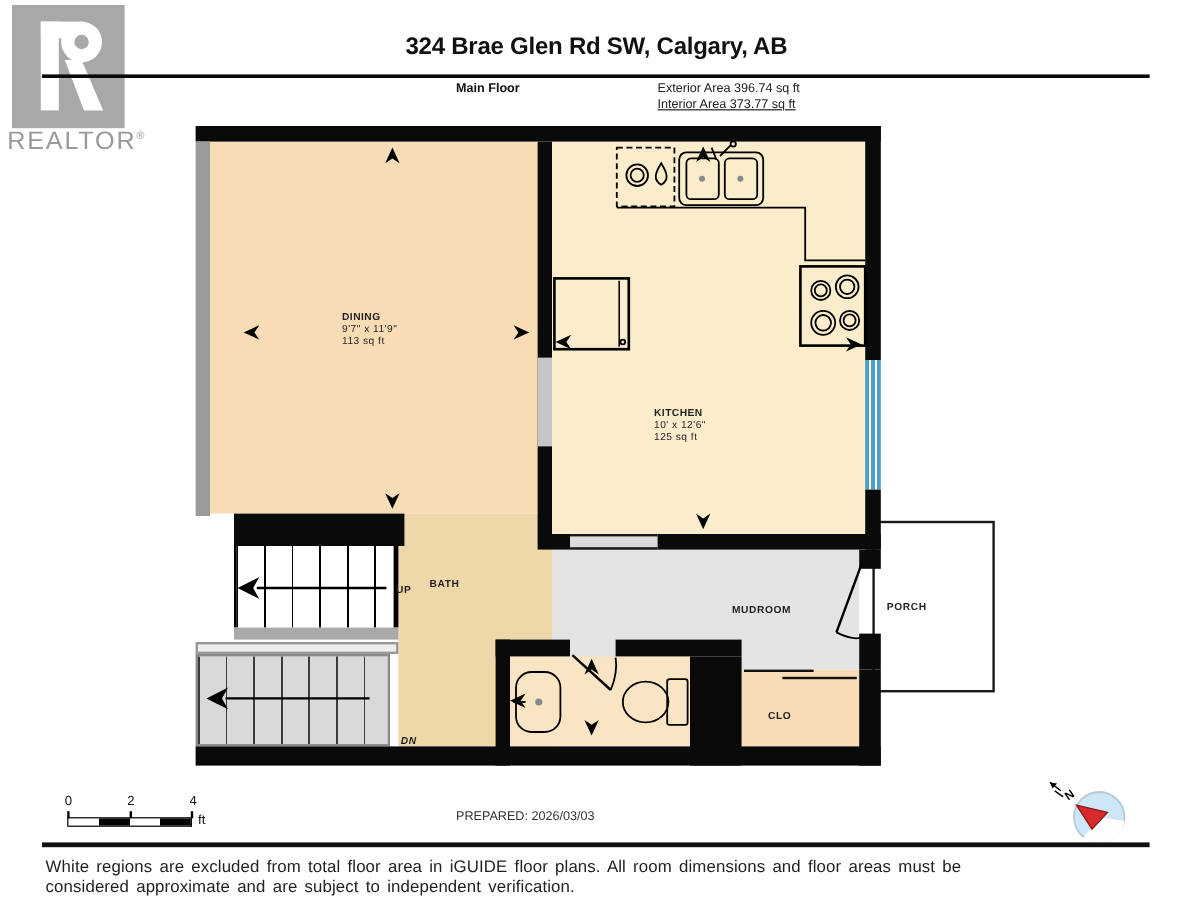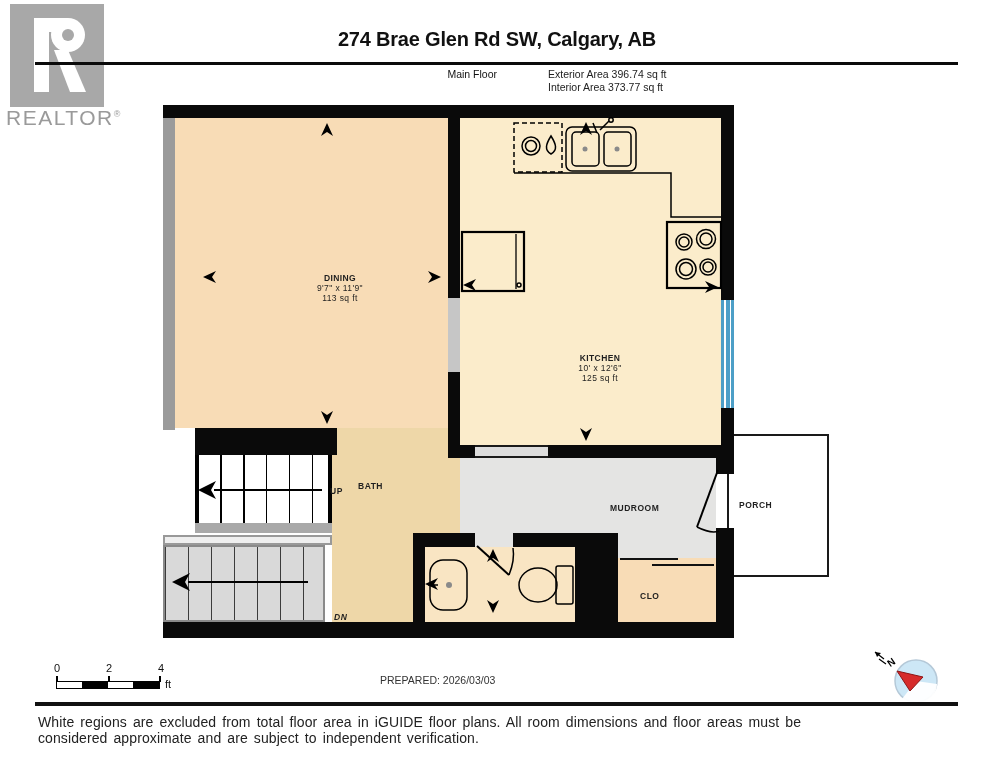--- a/index.html
+++ b/index.html
@@ -7,25 +7,25 @@
         font-family:"Liberation Sans",sans-serif;color:#111;}
   .abs{position:absolute;}
   .wall{position:absolute;background:#0a0a0a;}
   .floor{position:absolute;}
   .hline{position:absolute;background:#0a0a0a;}
   .title{position:absolute;left:0;top:28px;width:994px;text-align:center;
          font-size:20px;font-weight:bold;letter-spacing:-0.2px;}
   .logo-text{position:absolute;left:6px;top:106px;font-size:21px;color:#9a9a9a;
              letter-spacing:1.5px;font-weight:400;}
   .logo-text .reg{font-size:9px;vertical-align:super;letter-spacing:0;}
-  .floor-label{position:absolute;left:380px;top:68px;width:117px;text-align:right;
-               font-size:10.5px;font-weight:normal;}
+  .floor-label{position:absolute;left:380px;top:68px;width:117px;
+               font-size:10.5px;font-weight:bold;}
   .area-line{position:absolute;left:508px;font-size:10.5px;color:#222;padding-left:40px;}
-  .room-label{position:absolute;text-align:center;font-size:8.5px;line-height:10px;
-              color:#1f1f1f;letter-spacing:0.4px;margin-top:14px;}
+  .room-label{position:absolute;text-align:left;font-size:8.5px;line-height:10px;
+              color:#1f1f1f;letter-spacing:0.4px;}
   .room-label .rname{font-weight:700;}
   .small-label{position:absolute;text-align:left;font-size:8.5px;font-weight:700;
                color:#1f1f1f;letter-spacing:0.5px;}
   .up-stairs{position:absolute;left:195px;top:455px;width:137px;height:68px;
              background:repeating-linear-gradient(90deg,#000 0 1.5px,#fff 1.5px 23px);
              border-left:2px solid #000;border-right:4px solid #000;box-sizing:border-box;}
   .up-bar{position:absolute;left:195px;top:523px;width:137px;height:10px;background:#a9a9a9;}
   .dn-landing{position:absolute;left:163px;top:535px;width:169px;height:10px;
               background:#efefef;border:2px solid #999;box-sizing:border-box;}
   .dn-stairs{position:absolute;left:163px;top:545px;width:162px;height:77px;
@@ -61,24 +61,24 @@
     <rect width="94" height="103" fill="#a8a8a8"></rect>
     <rect x="24" y="14" width="15" height="74" fill="#fff"></rect>
     <rect x="24" y="14" width="34" height="14" fill="#fff"></rect>
     <circle cx="58" cy="31" r="17" fill="#fff"></circle>
     <circle cx="58" cy="31" r="6" fill="#a8a8a8"></circle>
     <polygon points="44,46 58,46 76,88 60,88" fill="#fff"></polygon>
   </svg>
   <div class="logo-text"><span>REALTOR</span><span class="reg">®</span></div>
 
   <div class="hline" style="left:35px;top:62px;width:923px;height:3px;"></div>
-  <div class="title">274 Brae Glen Rd SW, Calgary, AB</div>
+  <div class="title">324 Brae Glen Rd SW, Calgary, AB</div>
   <div class="floor-label">Main Floor</div>
   <div class="area-line" style="top:68px;">Exterior Area 396.74 sq ft</div>
-  <div class="area-line" style="top:81px;">Interior Area 373.77 sq ft</div>
+  <div class="area-line" style="top:81px;text-decoration:underline;">Interior Area 373.77 sq ft</div>
 
   <div class="floor" style="left:175px;top:118px;width:273px;height:310px;background:#f8dcb6;"></div>
   <div class="floor" style="left:460px;top:118px;width:261px;height:327px;background:#fbeccb;"></div>
   <div class="floor" style="left:332px;top:428px;width:128px;height:194px;background:#eed7a8;"></div>
   <div class="floor" style="left:460px;top:458px;width:256px;height:100px;background:#e4e4e3;"></div>
   <div class="floor" style="left:425px;top:547px;width:150px;height:75px;background:#f9e5c3;"></div>
   <div class="floor" style="left:618px;top:558px;width:98px;height:64px;background:#f8dcb6;"></div>
   <div class="porch"></div>
 
   <div class="up-stairs"></div>

